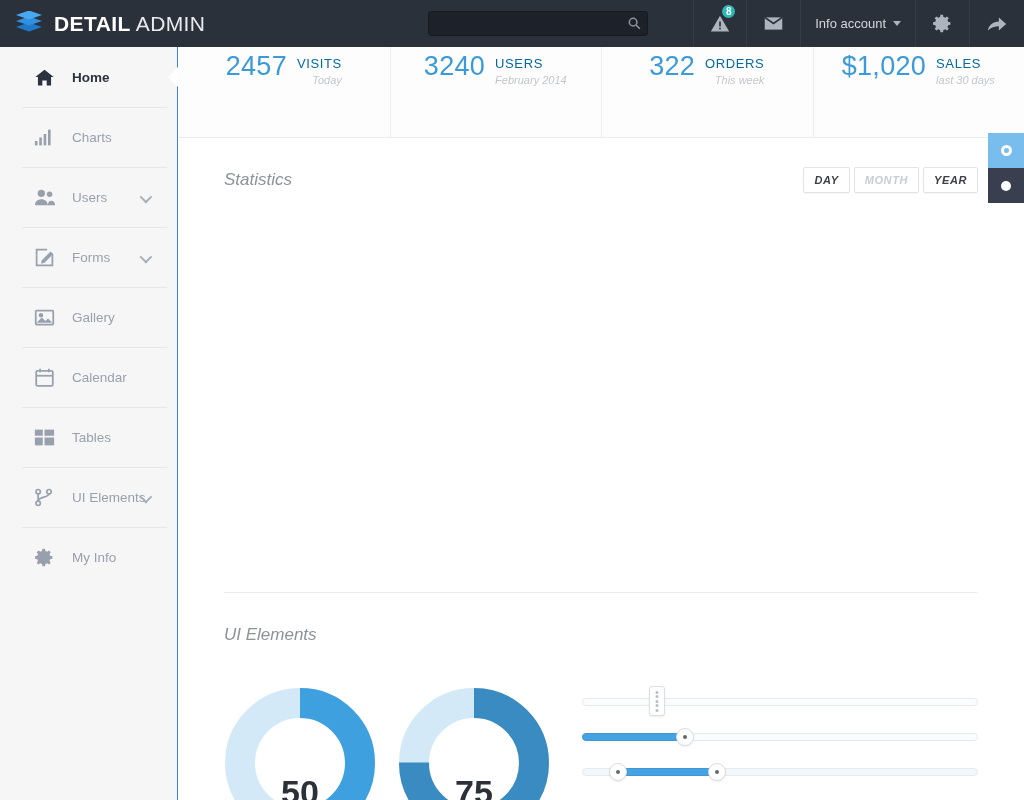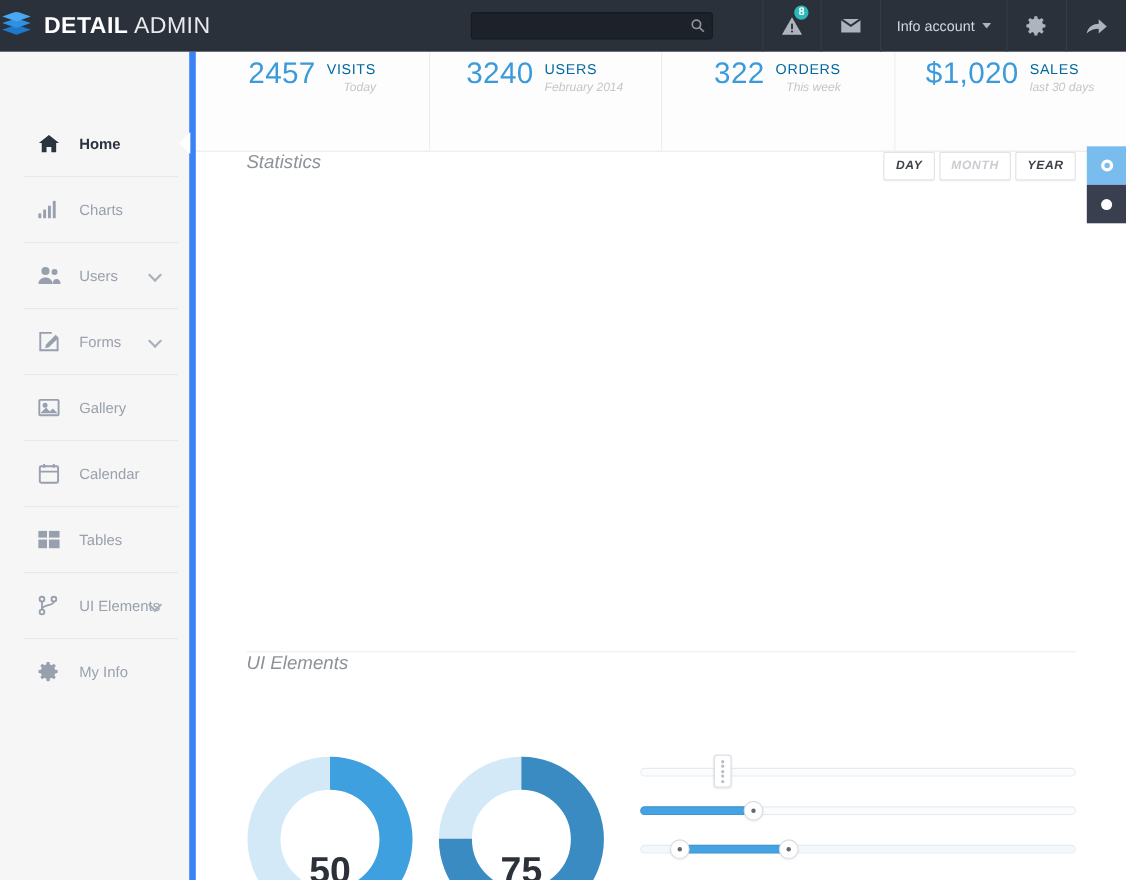--- a/index.html
+++ b/index.html
@@ -11,21 +11,21 @@
   }
   #app { position: relative; width: 1024px; height: 800px; overflow: hidden; }
 
   
   .topbar {
     position: absolute; top: 0; left: 0; width: 1024px; height: 47px;
     background: #2b313b;
     display: flex; align-items: center;
     z-index: 30;
   }
-  .brand { display: flex; align-items: center; padding-left: 2px; width: 400px; }
+  .brand { display: flex; align-items: center; padding-left: 16px; width: 400px; }
   .logo-icon { width: 26px; height: 26px; position: relative; margin-right: 12px; flex: none; }
   .logo-icon i {
     position: absolute; left: 0; width: 26px; height: 9px;
     background: #2f8fe0;
     transform: skewX(0deg);
     clip-path: polygon(50% 0%, 100% 50%, 50% 100%, 0% 50%);
   }
   .logo-icon i.l1 { top: 0px; background: #4aa8f0; }
   .logo-icon i.l2 { top: 6px; background: #2f8fe0; }
   .logo-icon i.l3 { top: 12px; background: #1f79c9; }
@@ -64,22 +64,21 @@
     min-width: 17px; height: 17px; border-radius: 50%;
     background: #2cb8b8; color: #fff; font-size: 10px; font-weight: bold;
     display: flex; align-items: center; justify-content: center;
     border: 2px solid #2b313b;
   }
 
   
   .sidebar {
     position: absolute; top: 47px; left: 0; width: 178px; height: 753px;
     background: #f6f6f6;
-    border-right: 6px solid #3b82f6;
-    padding-top: 53px;
+    border-right: 1px solid #3b82f6;
     z-index: 10;
   }
   .nav-item {
     position: relative; height: 60px;
     display: flex; align-items: center;
     padding-left: 34px;
     cursor: pointer;
   }
   .nav-item + .nav-item::before {
     content: ""; position: absolute; top: 0; left: 22px; right: 10px;
@@ -120,21 +119,21 @@
   .stat + .stat::before {
     content: ""; position: absolute; left: 0; top: 0; bottom: 0; width: 1px; background: #ededed;
   }
   .stat-num { font-size: 27px; color: #3b9ad9; font-weight: normal; letter-spacing: .3px; }
   .stat-meta { margin-left: 10px; padding-top: 3px; }
   .stat-label { font-size: 13px; color: #0369a1; letter-spacing: .6px; }
   .stat-sub { font-size: 11px; color: #c3c6ca; font-style: italic; text-align: right; margin-top: 2px; }
 
   
   .section { position: relative; padding: 0 46px; }
-  .sec-head { display: flex; align-items: flex-start; justify-content: space-between; height: 84px; }
+  .sec-head { display: flex; align-items: center; justify-content: space-between; height: 84px; }
   .sec-title { font-size: 17px; color: #8d9299; font-style: italic; }
 
   .btn-group { display: flex; }
   .btn-seg {
     min-width: 44px; height: 26px; padding: 0 10px;
     display: flex; align-items: center; justify-content: center;
     background: #ffffff; border: 1px solid #e3e3e3;
     font-size: 11px; font-weight: bold; font-style: italic; letter-spacing: .6px;
     color: #3c4148; cursor: pointer;
     margin-left: 4px; border-radius: 2px;

